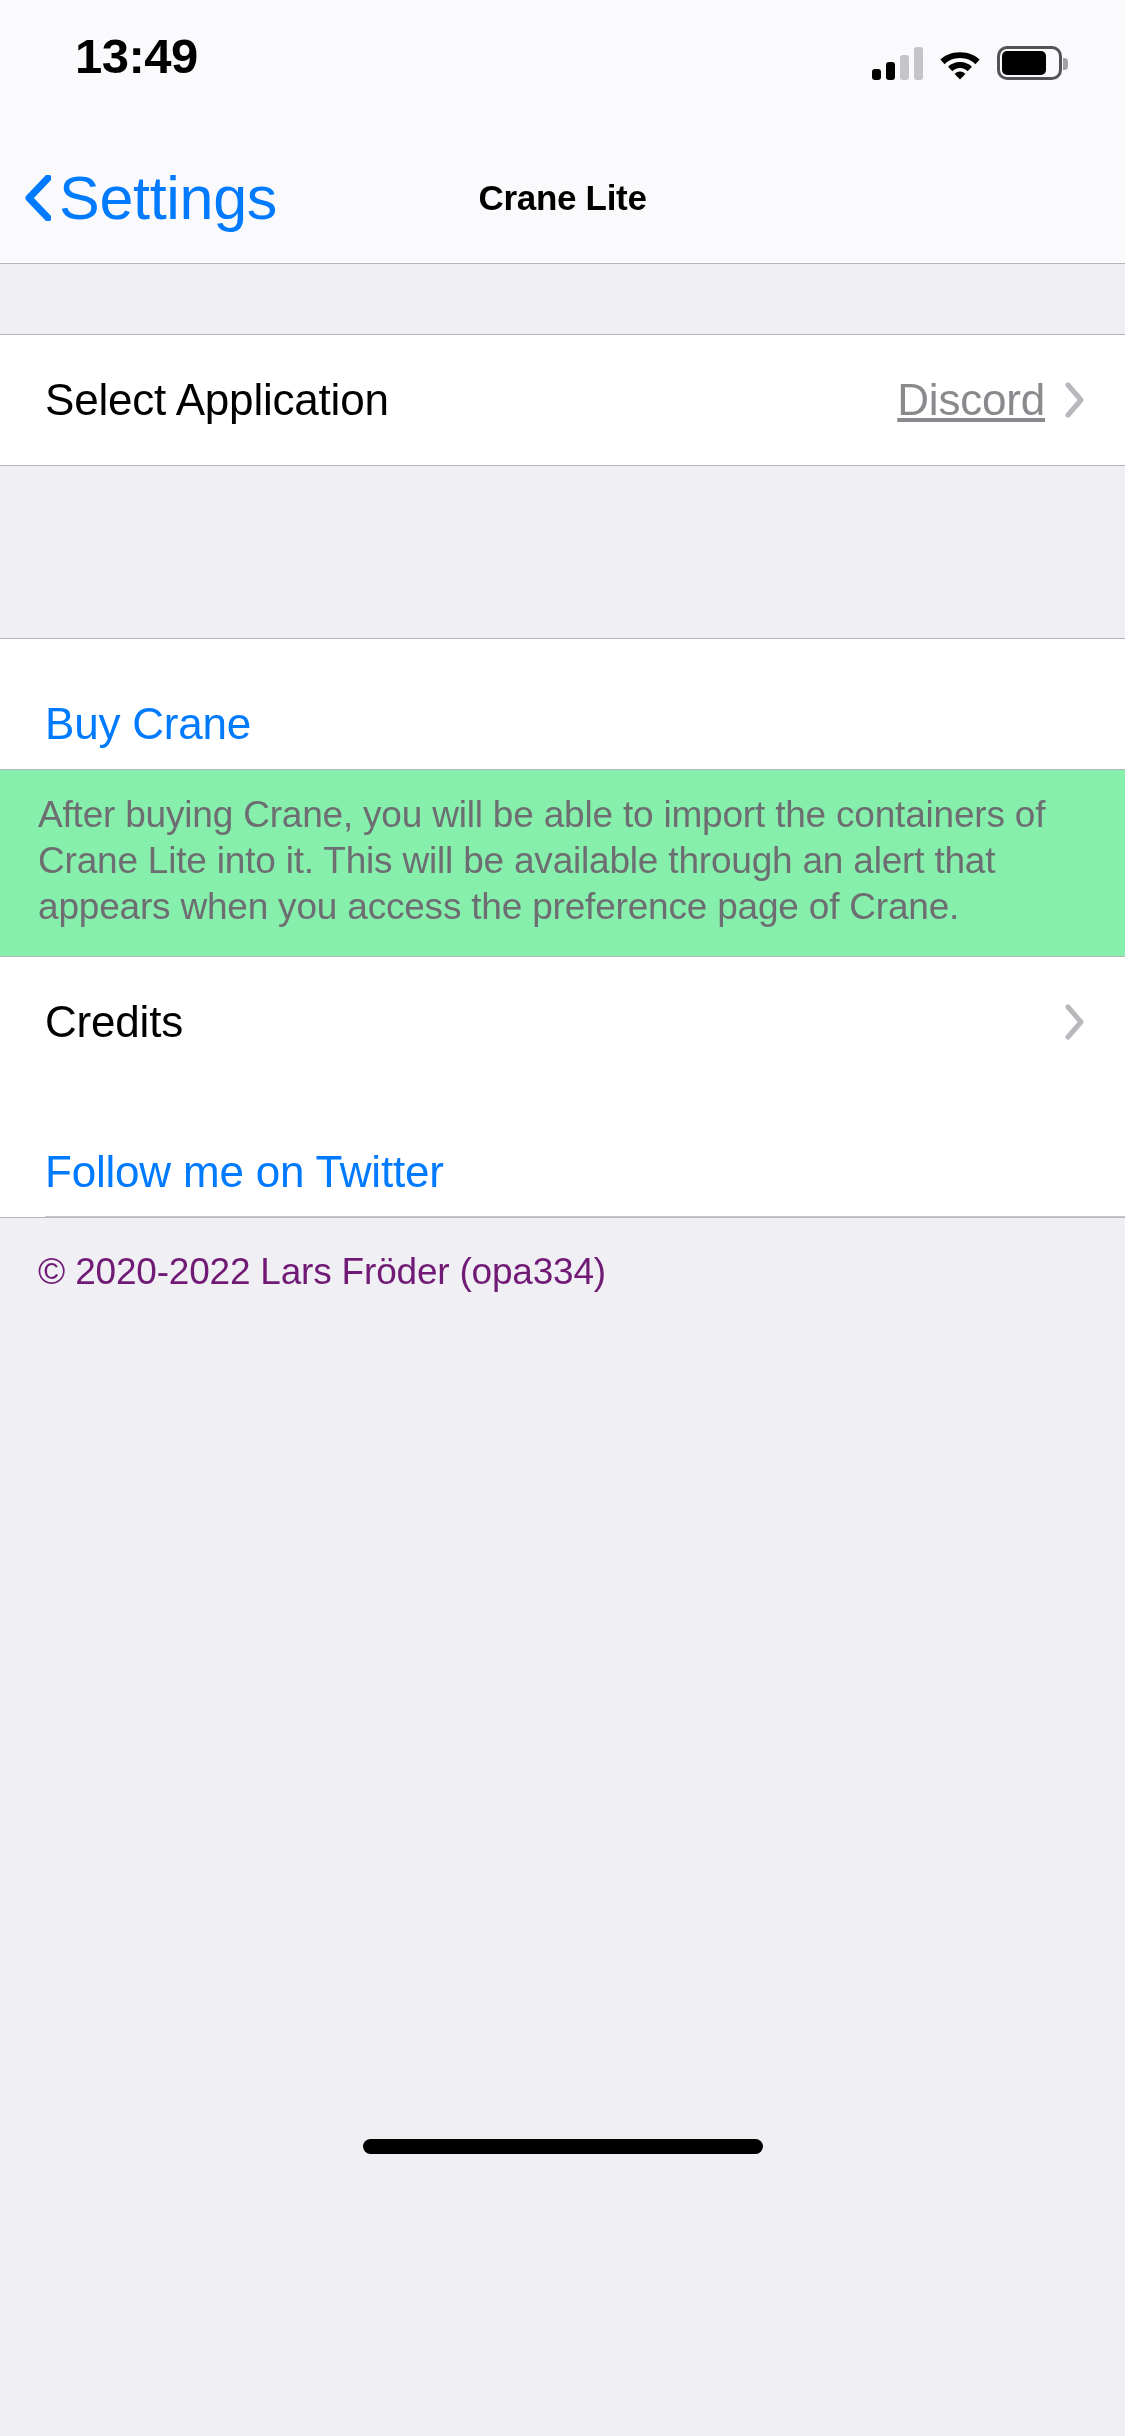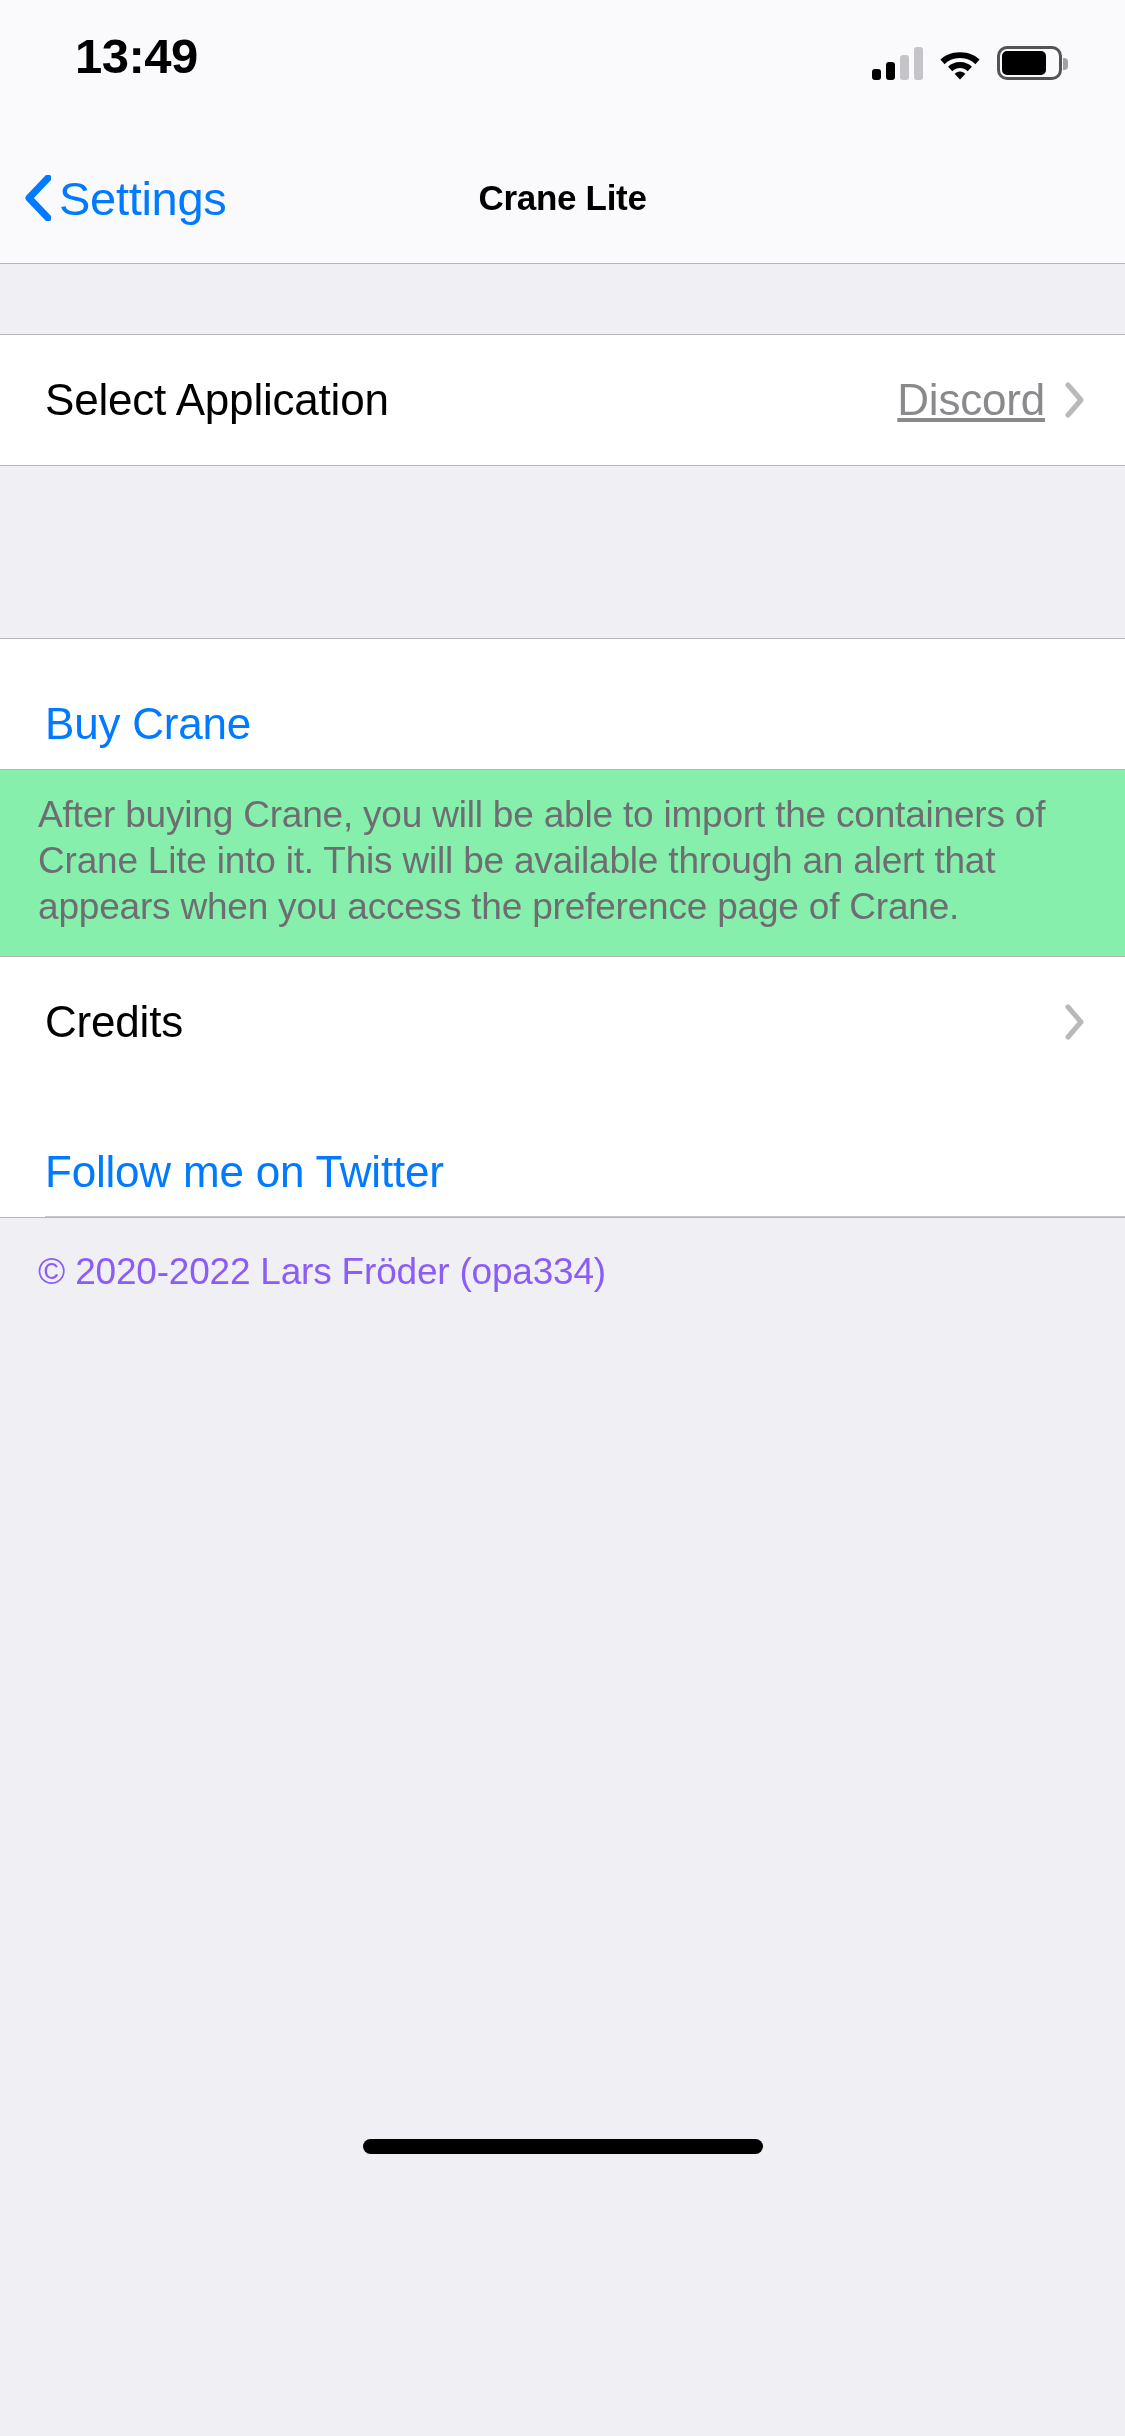--- a/index.html
+++ b/index.html
@@ -117,21 +117,21 @@
     gap:8px;
     cursor:pointer;
   }
   .chev-back {
     width:26px;
     height:46px;
     position:relative;
   }
   .chev-back svg { display:block; }
   .nav-back-label {
-    font-size:47px;
+    font-size:61px;
     color:#007AFF;
     letter-spacing:-0.3px;
     line-height:1;
   }
   .nav-title {
     position:absolute;
     left:0; top:0;
     width:1125px;
     height:132px;
     line-height:132px;
@@ -206,21 +206,21 @@
     line-height:46px;
     color:#6D6D72;
     letter-spacing:-0.2px;
   }
   .copyright {
     width:100%;
     background:#EFEFF4;
     padding:32px 38px 0 38px;
     font-size:37px;
     line-height:44px;
-    color:#8b5cf6;
+    color:#701a75;
     letter-spacing:-0.2px;
   }
 
   
   .home-indicator {
     position:absolute;
     left:50%;
     transform:translateX(-50%);
     bottom:26px;
     width:400px;

